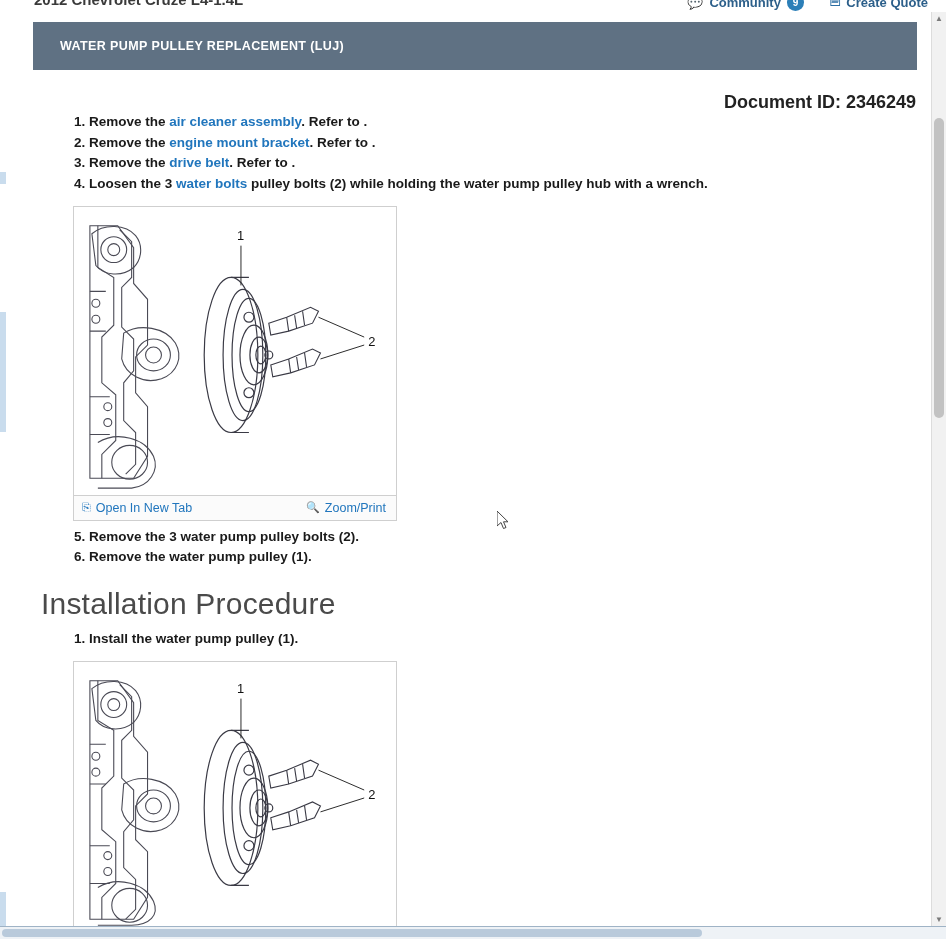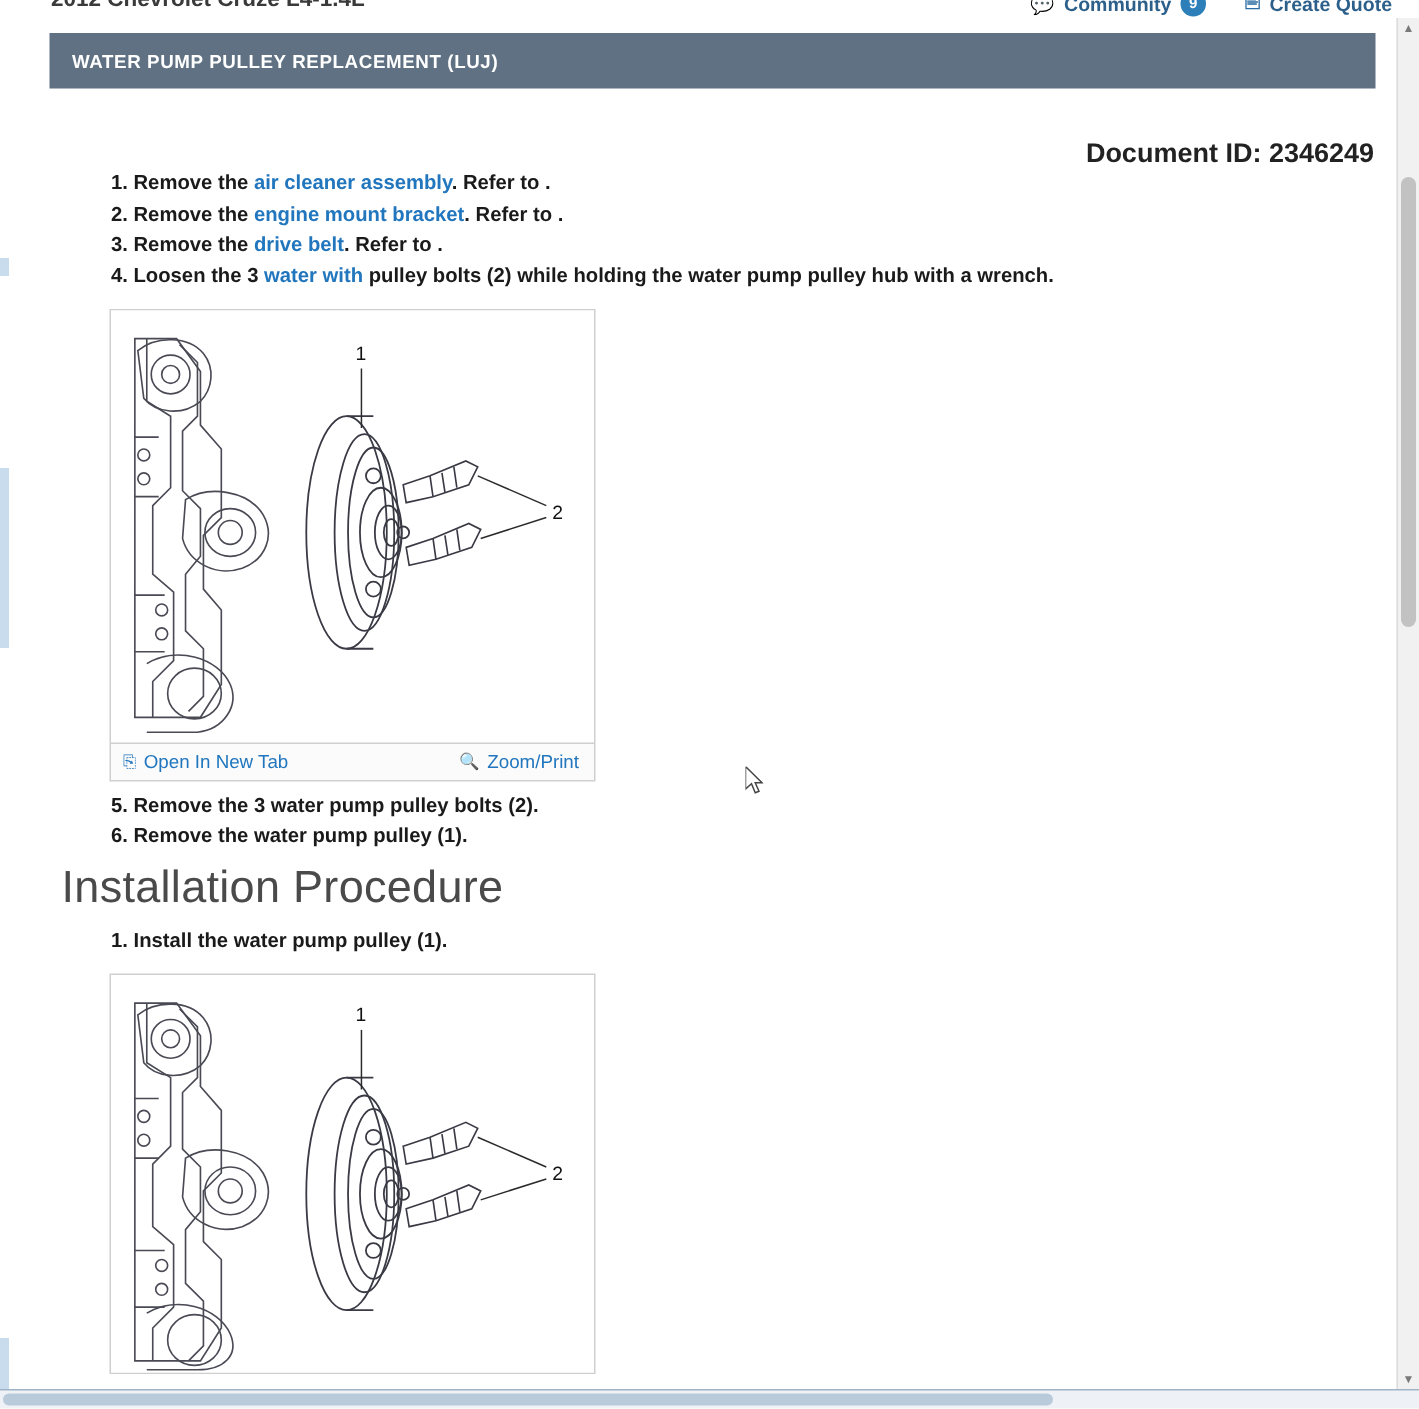--- a/index.html
+++ b/index.html
@@ -96,29 +96,29 @@
     height: 915px;
     background: #ffffff;
     overflow: hidden;
   }
 
   .doc-header {
     position: absolute;
     left: 25px;
     top: 10px;
     width: 884px;
-    height: 37px;
+    height: 48px;
     background: #5f7183;
     color: #ffffff;
     font-size: 12.5px;
     font-weight: bold;
     letter-spacing: .4px;
     display: flex;
     align-items: center;
-    padding-left: 15px;
+    padding-left: 27px;
     box-sizing: border-box;
   }
 
   .doc-id {
     position: absolute;
     right: 20px;
     top: 80px;
     font-size: 18px;
     font-weight: bold;
     color: #222;
@@ -132,21 +132,21 @@
   }
 
   h1.section-title {
     font-size: 30px;
     font-weight: normal;
     color: #4a4a4a;
     margin: 8px 0 8px 8px;
     letter-spacing: .2px;
   }
   h1.section-title.second {
-    margin-top: 8px;
+    margin-top: 20px;
   }
 
   ol.steps {
     margin: 0;
     padding-left: 56px;
     font-size: 13.5px;
     color: #1a1a1a;
     line-height: 20px;
     font-weight: bold;
   }
@@ -296,21 +296,21 @@
       <li>
         <span>Remove the </span><a class="doclink" href="#">air cleaner assembly</a><span>. Refer to .</span>
       </li>
       <li>
         <span>Remove the </span><a class="doclink" href="#">engine mount bracket</a><span>. Refer to .</span>
       </li>
       <li>
         <span>Remove the </span><a class="doclink" href="#">drive belt</a><span>. Refer to .</span>
       </li>
       <li>
-        <span>Loosen the 3 </span><a class="doclink" href="#">water with</a><span> pulley bolts (2) while holding the water pump pulley hub with a wrench.</span>
+        <span>Loosen the 3 </span><a class="doclink" href="#">water bolts</a><span> pulley bolts (2) while holding the water pump pulley hub with a wrench.</span>
       </li>
     </ol>
 
     <div class="figure">
       <svg class="figure-img" viewBox="0 0 324 288">
         <rect x="0" y="0" width="324" height="288" fill="#ffffff"></rect>
         <g stroke="#4a4a55" fill="none" stroke-width="1.1">
 
           <path d="M16 18 L16 272 L60 272 L74 250 L74 200 L62 186 L62 150 L74 138 L74 92 L60 76 L60 40 L44 18 Z"></path>
           <path d="M24 18 L24 60 L40 70 L40 118 L28 130 L28 176 L42 188 L42 234 L28 248 L28 272"></path>

